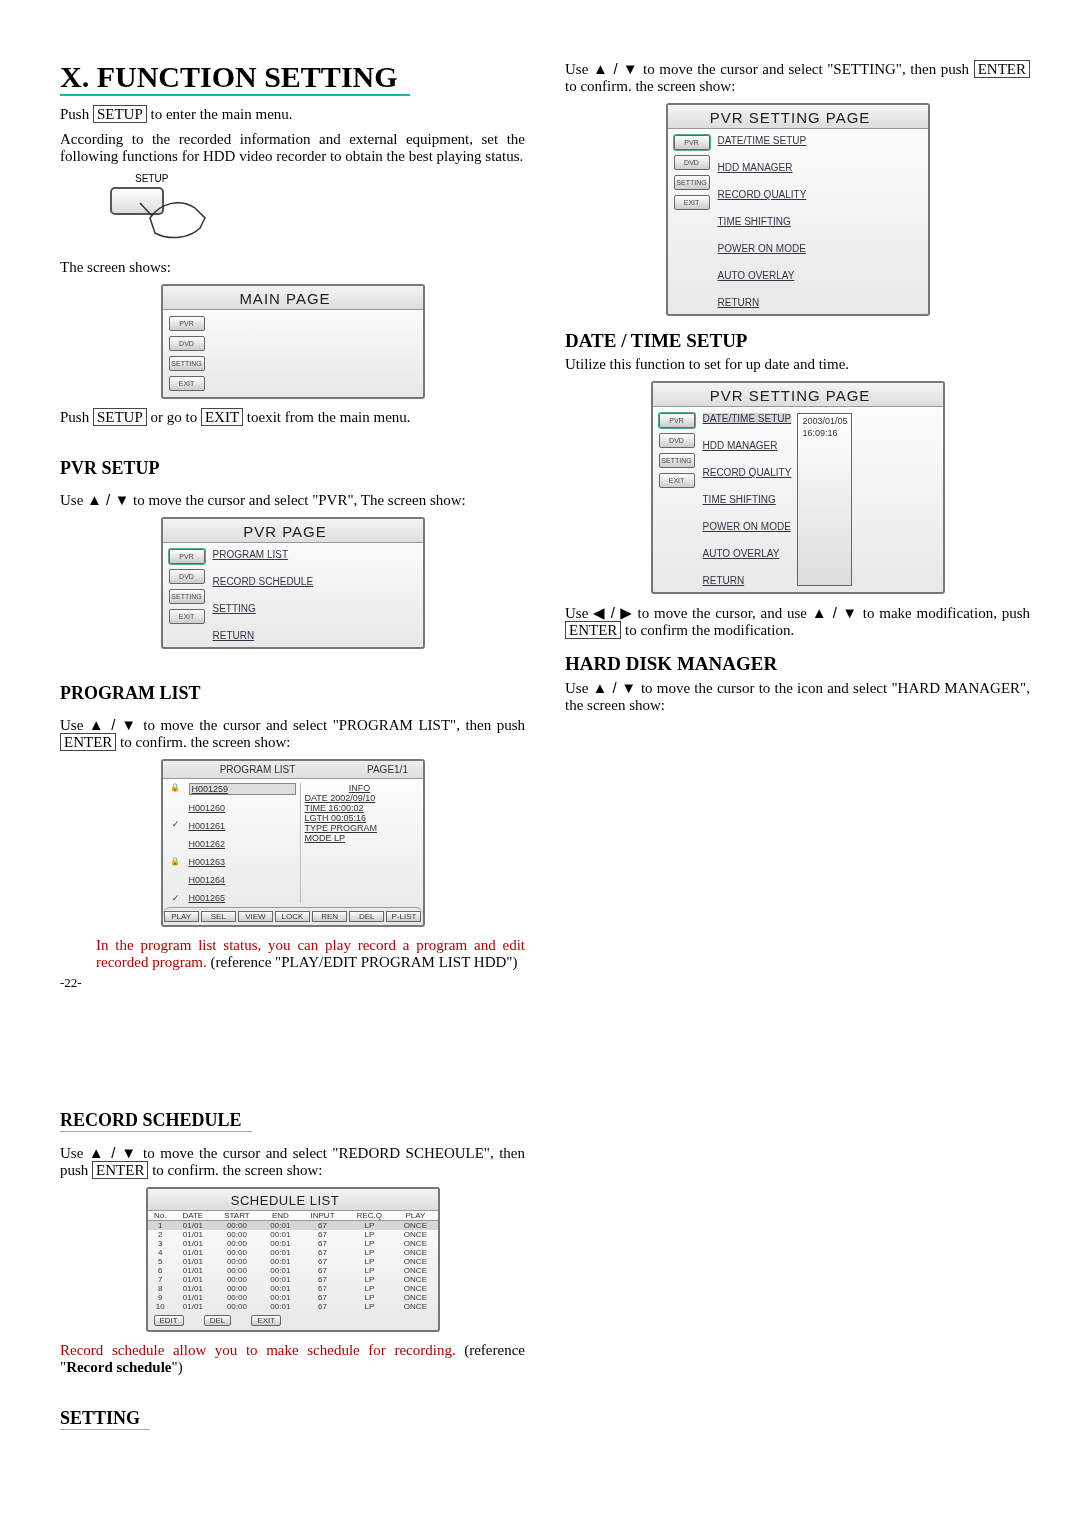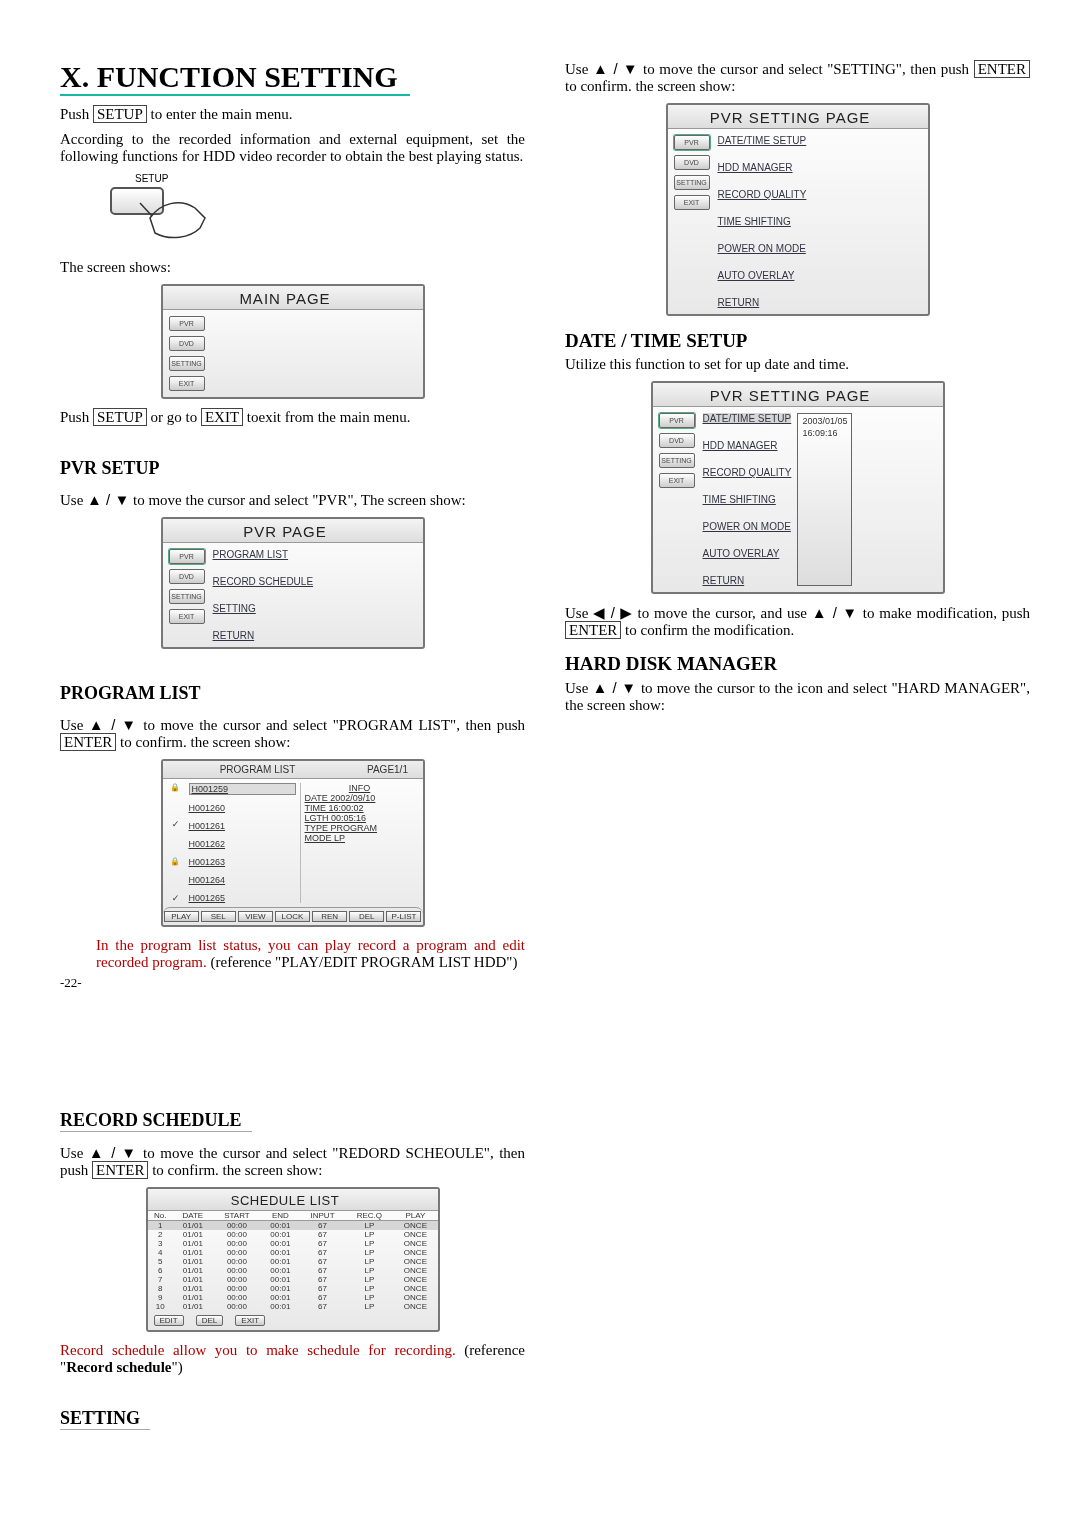--- a/index.html
+++ b/index.html
@@ -87,21 +87,21 @@
   
   .hand-fig { width:150px; height:80px; margin:6px 0 6px 30px; position:relative; }
   .hand-fig .label { font-size:10px; font-family:Arial; position:absolute; top:0; left:45px; }
   .hand-fig .btnbox { position:absolute; top:14px; left:20px; width:50px; height:24px; border-radius:5px; border:2px solid #555; background:linear-gradient(#fff,#ddd);}
   .hand-fig svg { position:absolute; top:10px; left:40px; }
 
   
   .sched-table { width:100%; border-collapse:collapse; font-size:8px; }
   .sched-table th, .sched-table td { padding:0 1px; text-align:center; }
   .sched-table th { border-bottom:1px solid #999; font-weight:normal; color:#333; }
-  .sched-foot { display:flex; gap:12px; justify-content:flex-start; padding:4px 6px; }
+  .sched-foot { display:flex; gap:20px; justify-content:flex-start; padding:4px 6px; }
   .foot-btn { border:1px solid #666; border-radius:2px; font-size:8px; padding:0 5px; background:linear-gradient(#fff,#ccc);}
 
   
   .pl-panel { width:260px; }
   .pl-head { display:flex; border-bottom:1px solid #999; background:linear-gradient(#eee,#ddd); font-size:10px;}
   .pl-head .l { flex:1; text-align:center; padding:3px 0;}
   .pl-head .r { flex:0 0 70px; text-align:center; padding:3px 0;}
   .pl-body { display:flex; padding:4px; font-size:9px;}
   .pl-scroll { width:18px; display:flex; flex-direction:column; align-items:center; justify-content:space-between; }
   .pl-scroll .ar { font-size:9px; }

